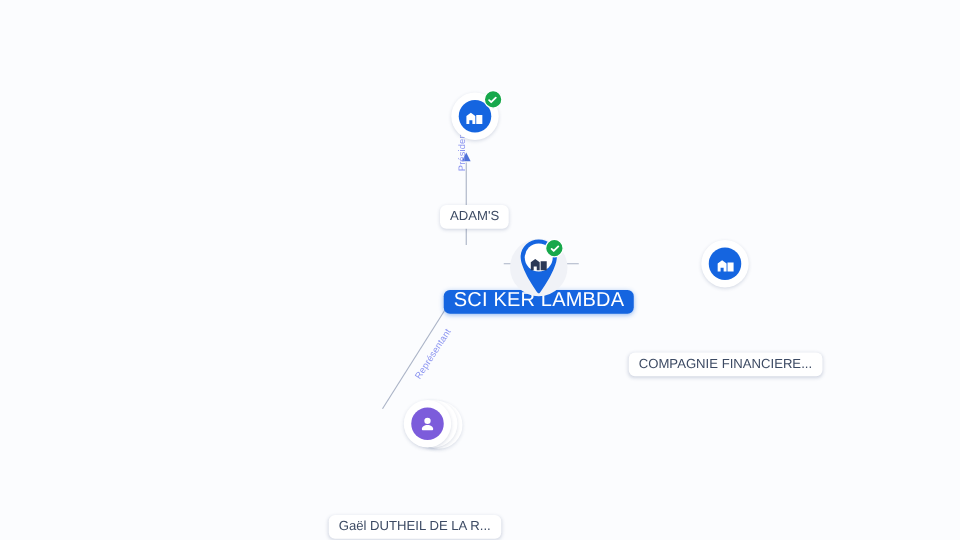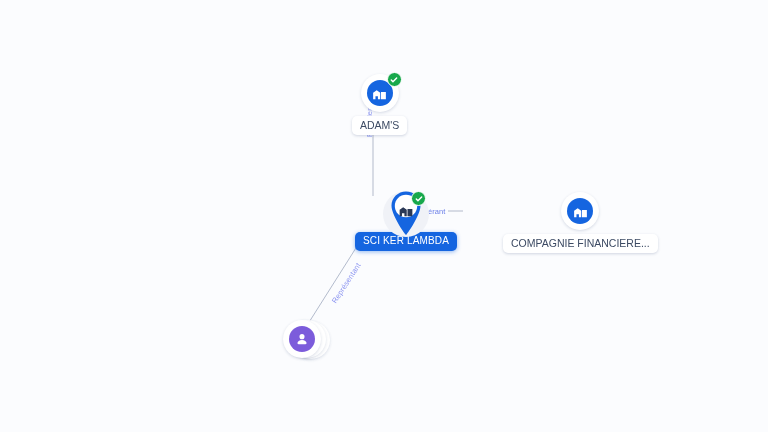--- a/index.html
+++ b/index.html
@@ -28,20 +28,21 @@
     height: 432px;
     pointer-events: none;
   }
 
   
   .node {
     position: absolute;
     display: flex;
     flex-direction: column;
     align-items: center;
+    gap: 48px;
   }
 
   
   .avatar-ring {
     position: relative;
     width: 38px;
     height: 38px;
     border-radius: 50%;
     background: #ffffff;
     box-shadow: 0 1px 3px rgba(40,60,110,0.18);
@@ -99,21 +100,21 @@
     background: #ffffff;
     color: #3c4a63;
     font-size: 10.5px;
     line-height: 12px;
     white-space: nowrap;
     box-shadow: 0 1px 3px rgba(40,60,110,0.20);
   }
   .node-label.primary {
     background: #1565e0;
     color: #ffffff;
-    font-size: 10px;
+    font-size: 16px;
     letter-spacing: 0.15px;
     box-shadow: 0 1px 4px rgba(21,101,224,0.45);
   }
 
   
   .pin-node {
     position: absolute;
     display: flex;
     flex-direction: column;
     align-items: center;
@@ -249,15 +250,16 @@
       <div class="stack-layer stack-2"></div>
       <div class="avatar-ring" style="position:absolute; left:0; top:0;">
         <div class="avatar-inner person">
           <svg width="14" height="14" viewBox="0 0 16 16" fill="#ffffff">
             <circle cx="8" cy="5.3" r="2.9"></circle>
             <path d="M8 9.1c-3.0 0-5.2 1.8-5.2 3.6 0 .7.5 1.2 1.2 1.2h8c.7 0 1.2-.5 1.2-1.2 0-1.8-2.2-3.6-5.2-3.6z"></path>
           </svg>
         </div>
       </div>
     </div>
+    <div class="node-label" style="margin-top:6px; margin-left:-20px;">Gaël DUTHEIL DE LA R...</div>
   </div>
 
 </div>
 
 </body></html>

